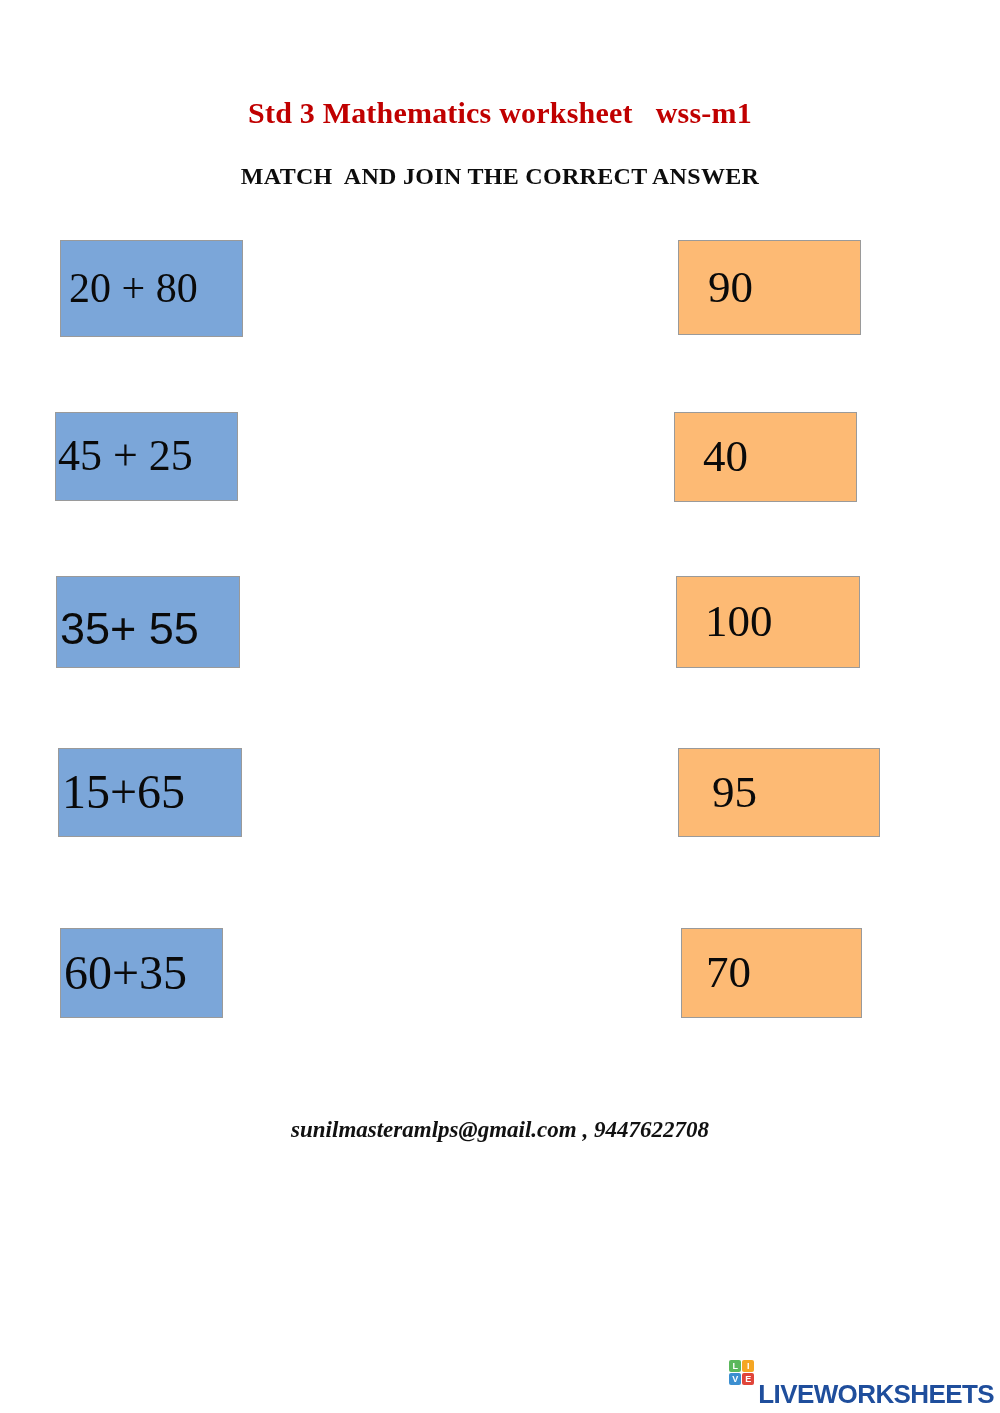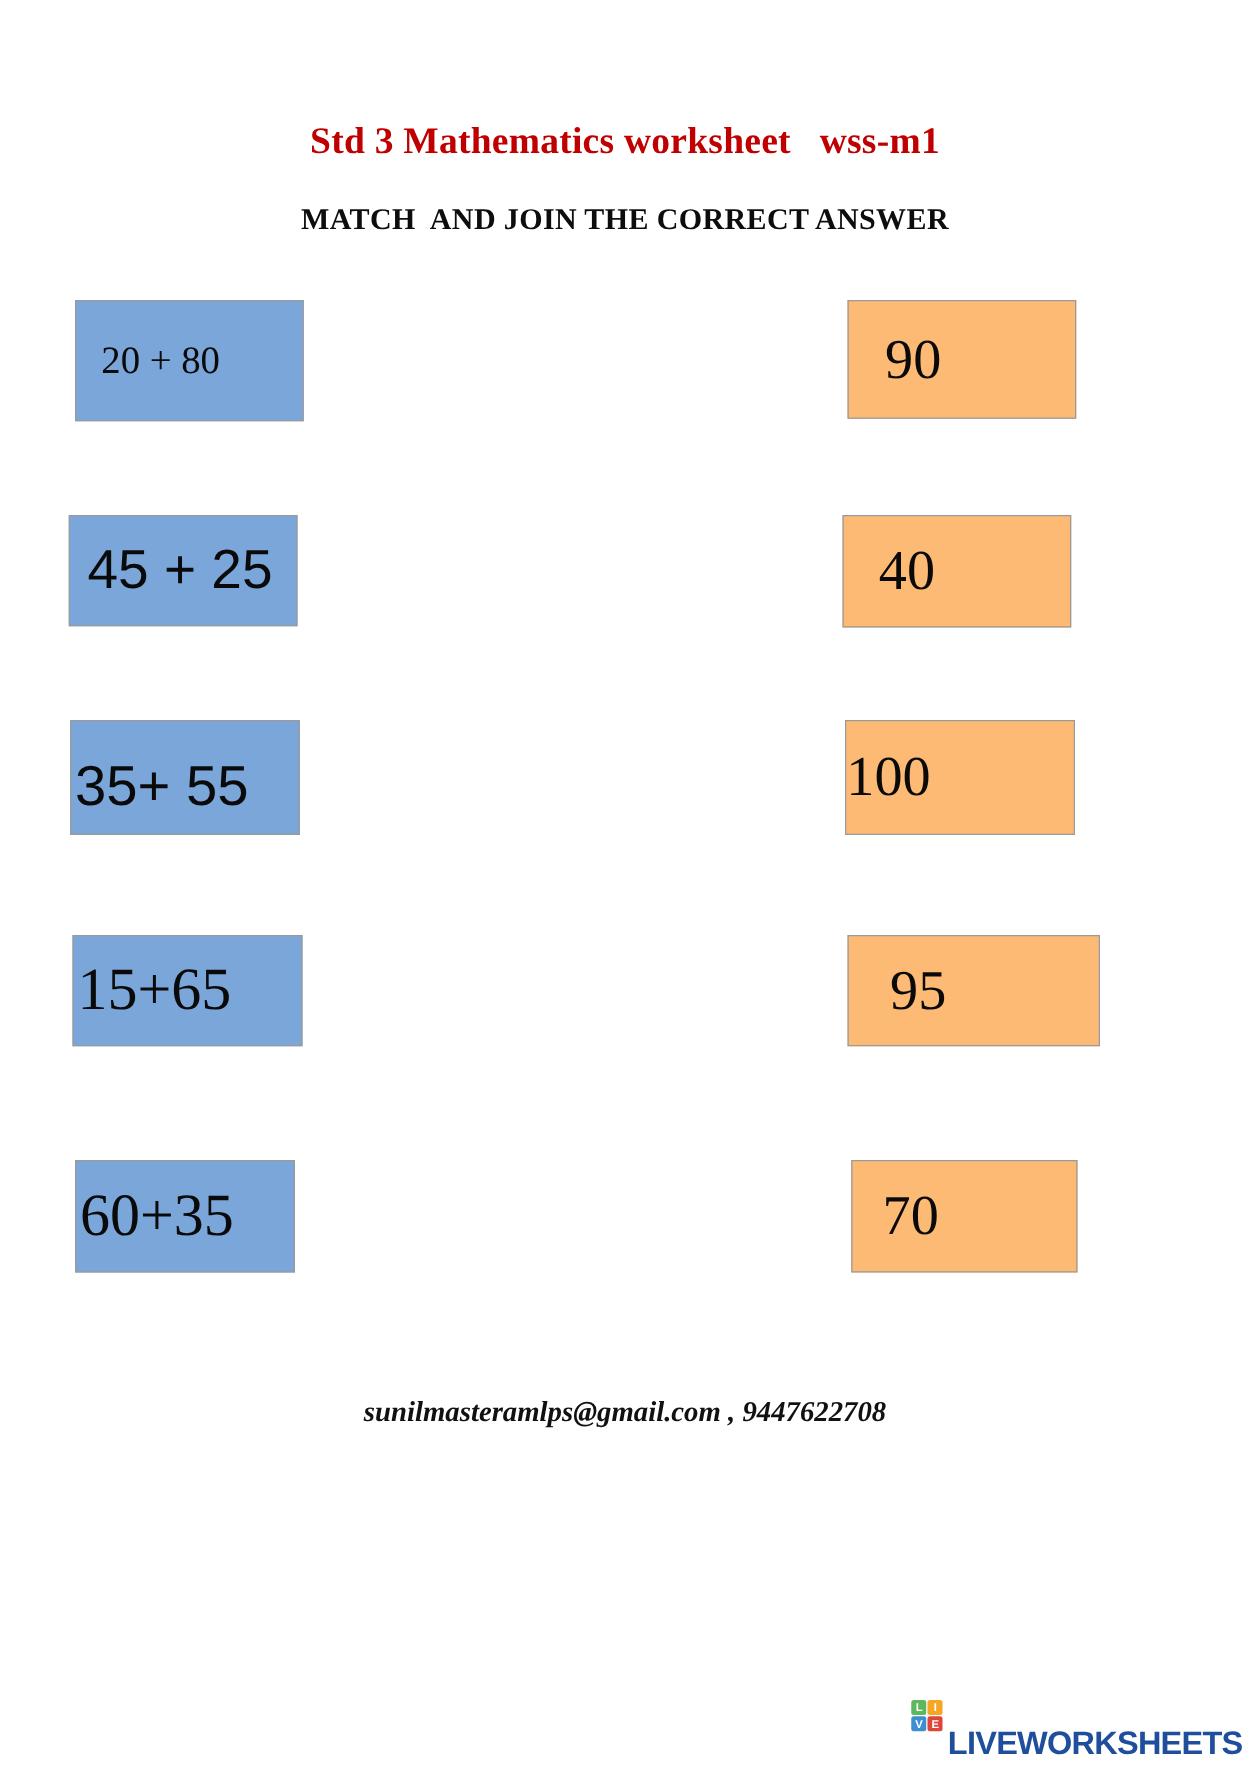--- a/index.html
+++ b/index.html
@@ -65,42 +65,42 @@
   .box.blue  { background: #7BA6D9; }
   .box.orange{ background: #fdba74; }
 
   .box span {
     display: block;
     line-height: 1;
   }
 
   
   .b1 { left:60px;  top:240px; width:183px; height:97px; }
-  .b1 span { font-family:"Liberation Serif", serif; font-size:31px; padding-left:20px; margin-top:-2px; }
+  .b1 span { font-family:"Liberation Serif", serif; font-size:42px; padding-left:8px; margin-top:-2px; }
 
   .b2 { left:55px;  top:412px; width:183px; height:89px; }
-  .b2 span { font-family:Liberation Sans, sans-serif; font-size:44px; padding-left:14px; margin-top:-1px; }
+  .b2 span { font-family:Liberation Serif, serif; font-size:44px; padding-left:2px; margin-top:-1px; }
 
   .b3 { left:56px;  top:576px; width:184px; height:92px; }
   .b3 span { font-family:"Liberation Sans", sans-serif; font-size:45px; padding-left:3px; margin-top:12px; }
 
   .b4 { left:58px;  top:748px; width:184px; height:89px; }
   .b4 span { font-family:"Liberation Serif", serif; font-size:48px; padding-left:3px; margin-top:-1px; }
 
-  .b5 { left:60px;  top:928px; width:176px; height:90px; }
+  .b5 { left:60px;  top:928px; width:163px; height:90px; }
   .b5 span { font-family:"Liberation Serif", serif; font-size:48px; padding-left:3px; margin-top:-1px; }
 
   .o1 { left:678px; top:240px; width:183px; height:95px; }
   .o1 span { font-family:"Liberation Serif", serif; font-size:45px; padding-left:29px; margin-top:-1px; }
 
   .o2 { left:674px; top:412px; width:183px; height:90px; }
   .o2 span { font-family:"Liberation Serif", serif; font-size:45px; padding-left:28px; margin-top:-1px; }
 
   .o3 { left:676px; top:576px; width:184px; height:92px; }
-  .o3 span { font-family:"Liberation Serif", serif; font-size:45px; margin-top:-1px; }
+  .o3 span { font-family:"Liberation Serif", serif; font-size:45px; padding-left:28px; margin-top:-1px; }
 
   .o4 { left:678px; top:748px; width:202px; height:89px; }
   .o4 span { font-family:"Liberation Serif", serif; font-size:45px; padding-left:33px; margin-top:-1px; }
 
   .o5 { left:681px; top:928px; width:181px; height:90px; }
   .o5 span { font-family:"Liberation Serif", serif; font-size:45px; padding-left:24px; margin-top:-1px; }
 
   
   .contact {
     position: absolute;

